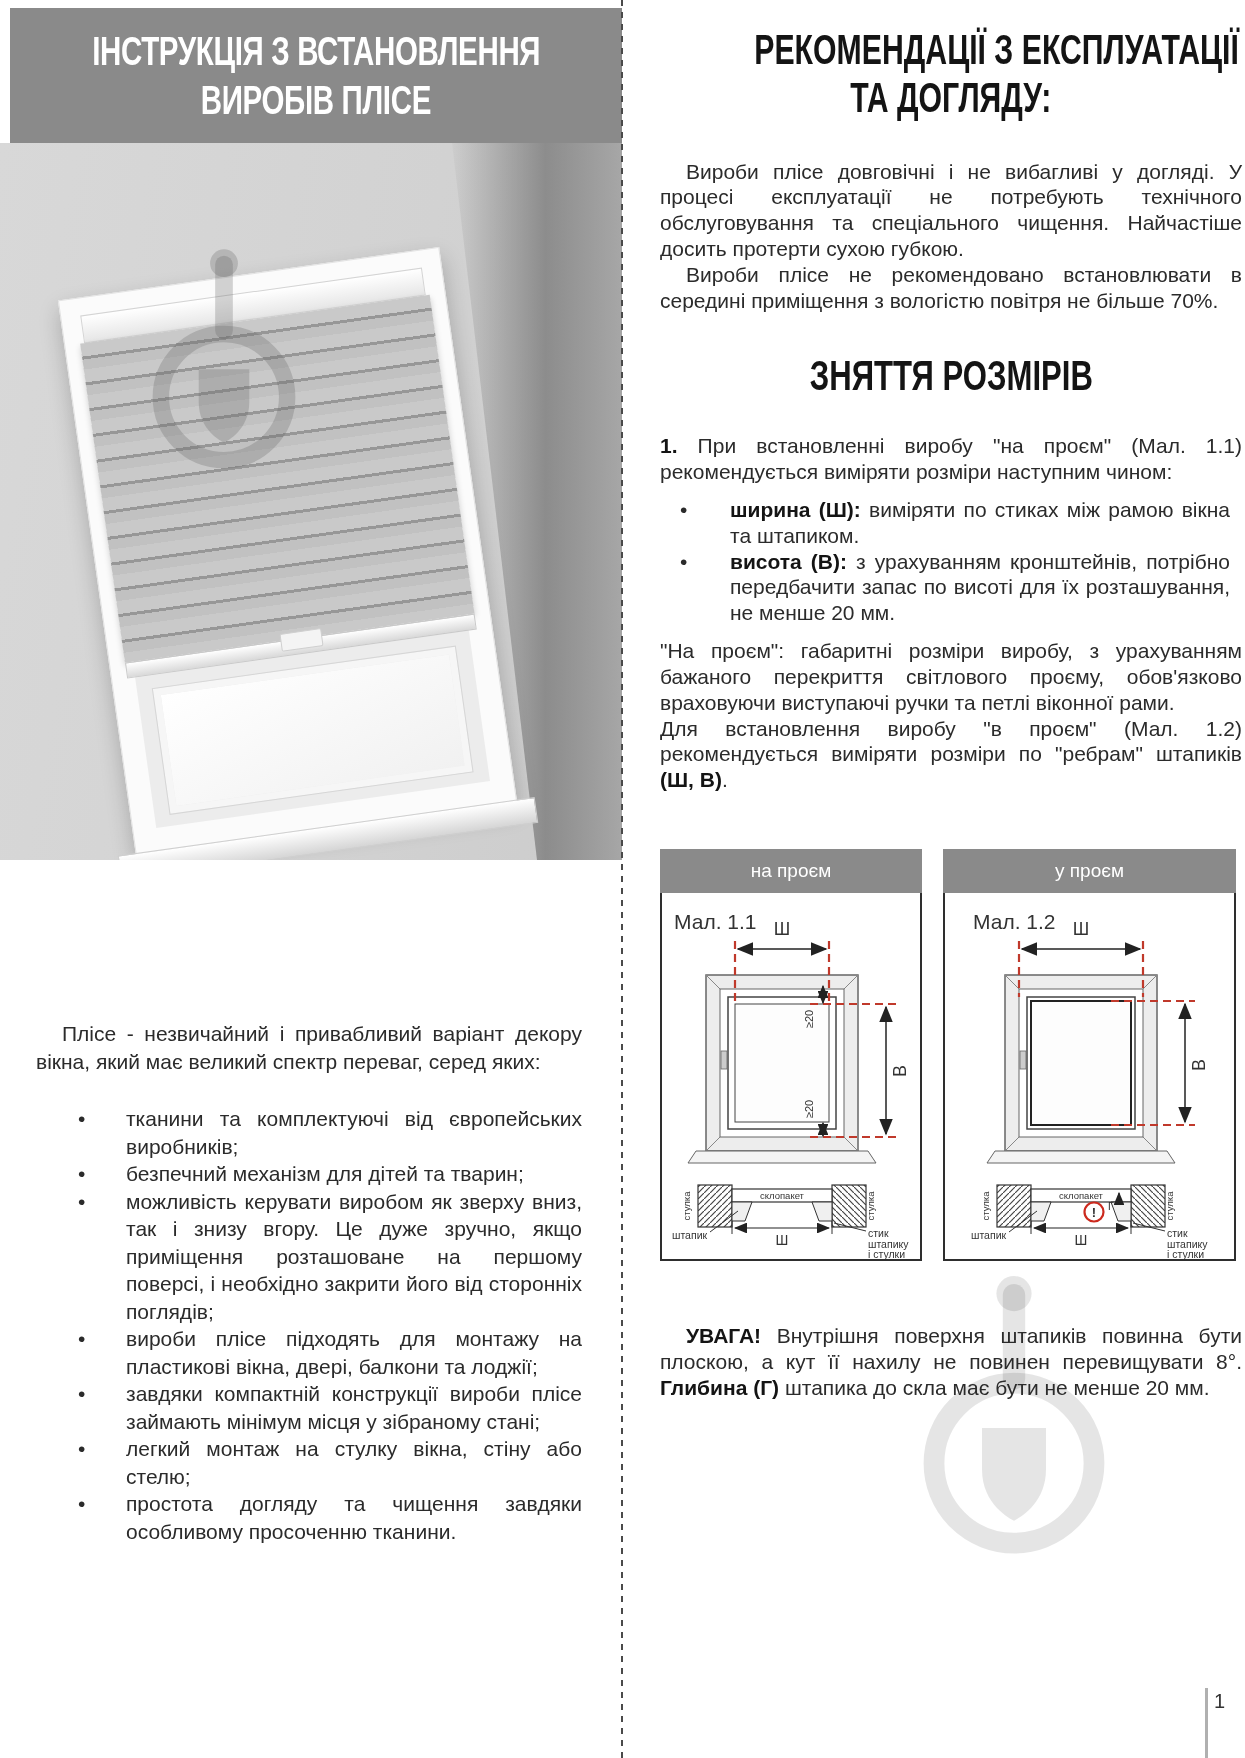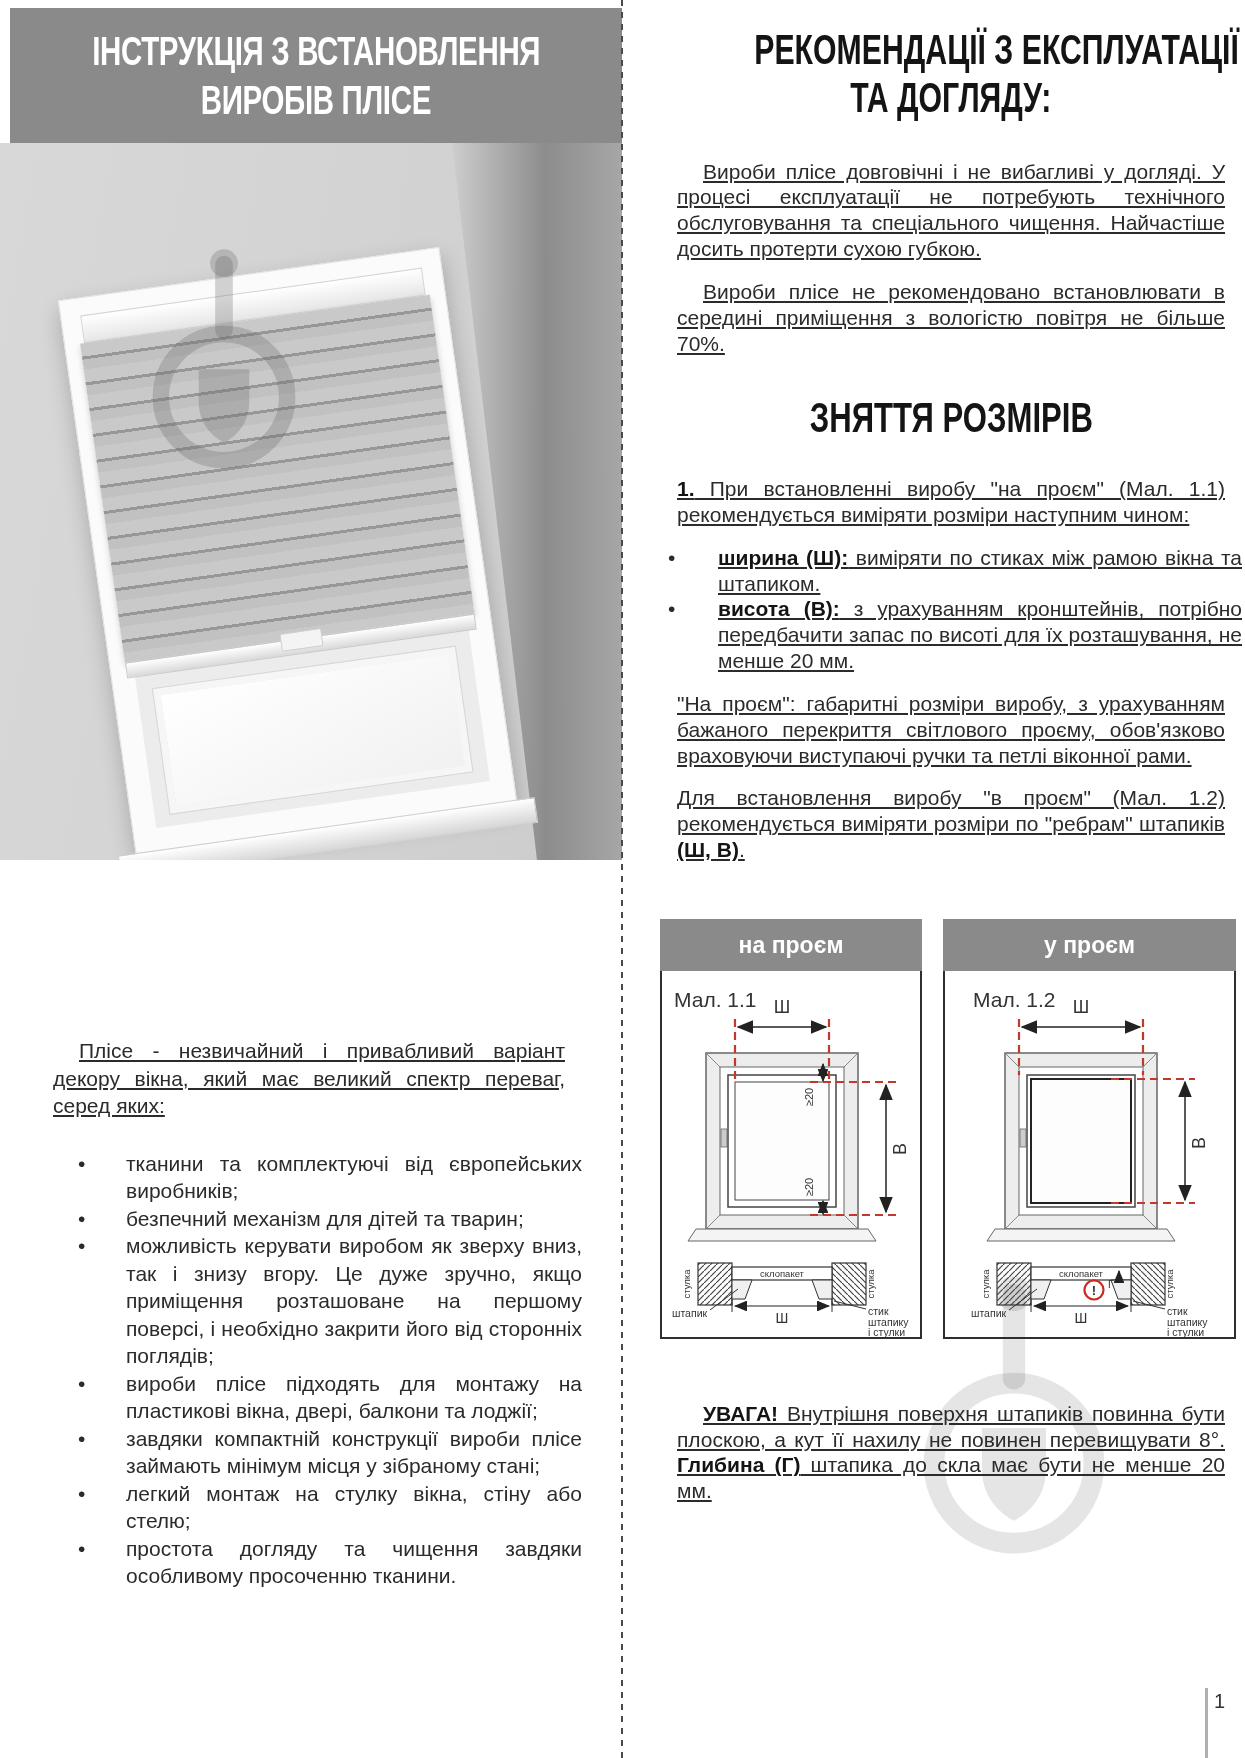--- a/index.html
+++ b/index.html
@@ -49,36 +49,36 @@
   .left-text li::before{content:"•";position:absolute;left:42px;top:0;}
 
   
   .divider{position:absolute;left:621px;top:0;width:2px;height:1758px;z-index:3;
            background:repeating-linear-gradient(to bottom,#4a4a4a 0 6px,transparent 6px 12px);}
 
   
   .right-col{position:absolute;left:660px;top:26px;width:582px;z-index:2;font-size:21px;line-height:1.23;}
   .r-head{text-align:center;margin:0 0 0 0;}
   .r-head .cond{display:inline-block;transform:scaleX(.72);font-weight:700;font-size:42px;line-height:1.15;color:#141414;white-space:nowrap;}
-  .r-p{margin:17px;text-decoration:underline;}
+  .r-p{margin:0;}
   .mt-para1{margin-top:36px;}
   .mt-para3{margin-top:28px;}
   .sizes-head{text-align:center;margin-top:36px;}
   .sizes-head .cond{display:inline-block;transform:scaleX(.74);font-weight:700;font-size:42px;color:#141414;white-space:nowrap;}
   .mt-step{margin-top:32px;}
-  .right-col ul{list-style:none;margin:0;padding:0;text-decoration:underline;}
+  .right-col ul{list-style:none;margin:12px;padding:0;}
   .right-col li{position:relative;padding-left:58px;text-align:justify;}
   .right-col li::before{content:"•";position:absolute;left:8px;top:0;}
   .italic{font-style:italic;}
   b{font-weight:700;color:#141414;}
 
   .diagrams{display:flex;gap:21px;margin-top:56px;}
   .panel1{width:262px;}
   .panel2{width:293px;}
-  .panel-header{height:52px;background:#8a8a8a;color:#fff;font-weight:700;font-size:23px;
+  .panel-header{height:44px;background:#8a8a8a;color:#fff;font-weight:400;font-size:19px;
                 display:flex;align-items:center;justify-content:center;}
   .panel-box{border:2px solid #2e2e2e;border-top:none;height:366px;background:transparent;
              display:flex;justify-content:center;}
   .diag{display:block;}
   .diag text{font-family:"Liberation Sans","DejaVu Sans",sans-serif;fill:#333;}
   .fig-label{font-size:21px;fill:#3c3c3c;}
   .dim{font-size:18px;fill:#222;}
   .dim2{font-size:14px;fill:#222;}
   .gap{font-size:11px;fill:#222;}
   .xs{font-size:9.5px;}

